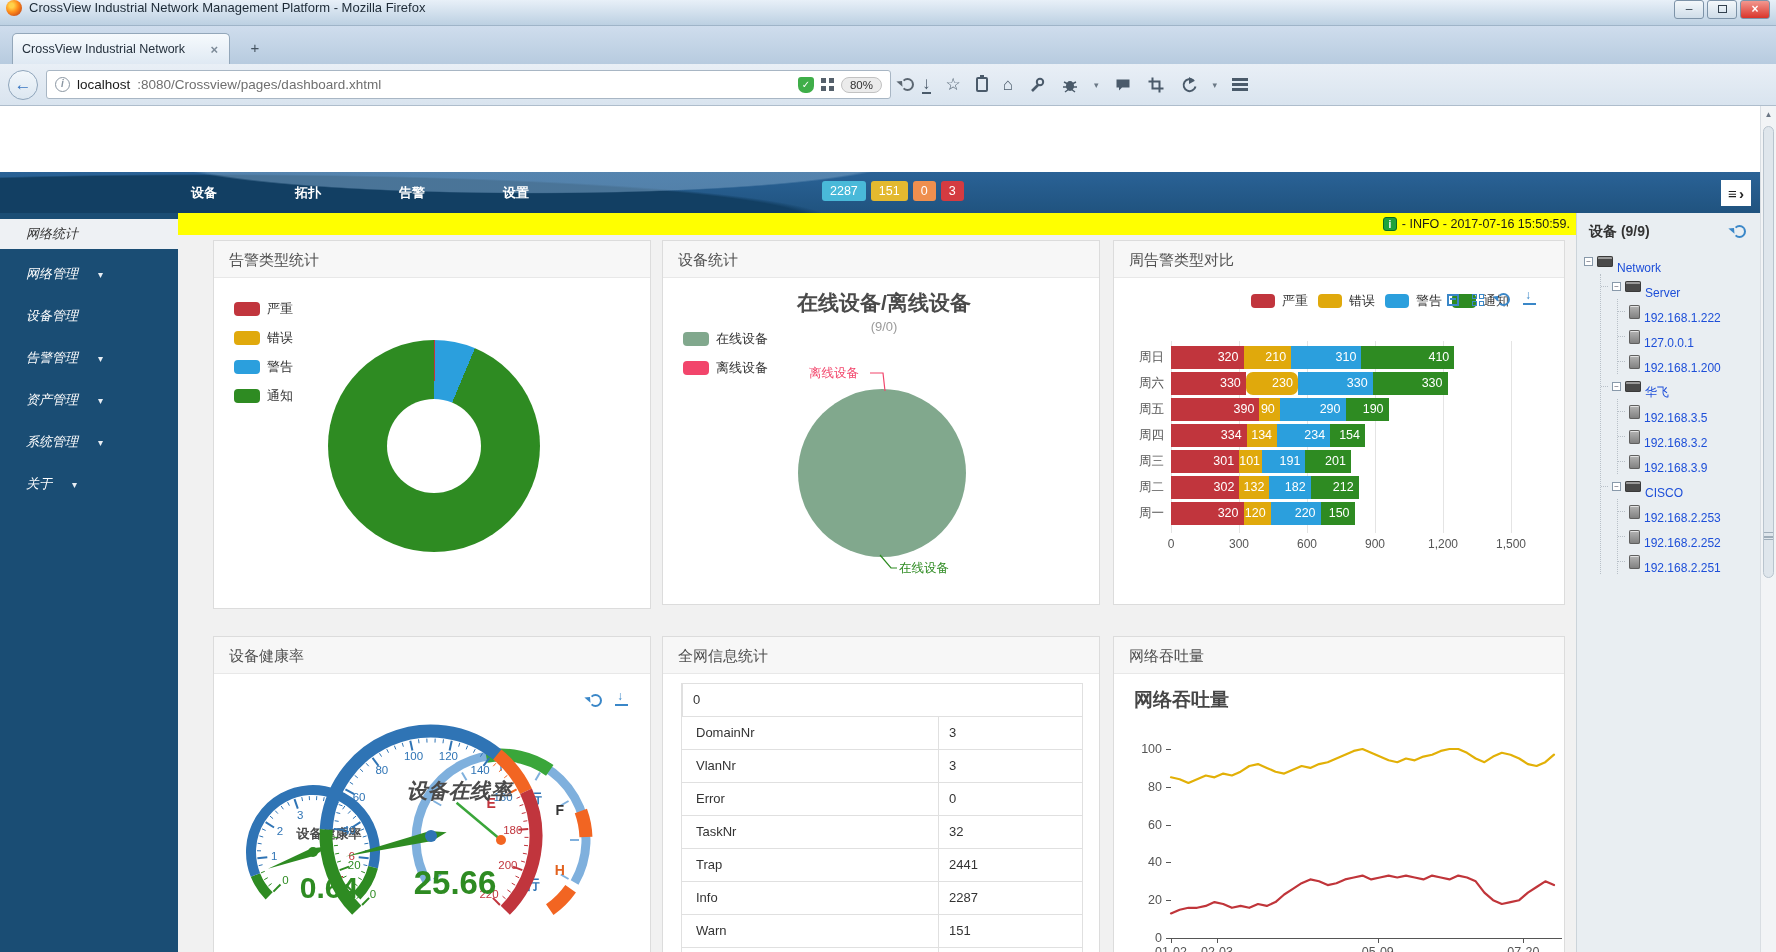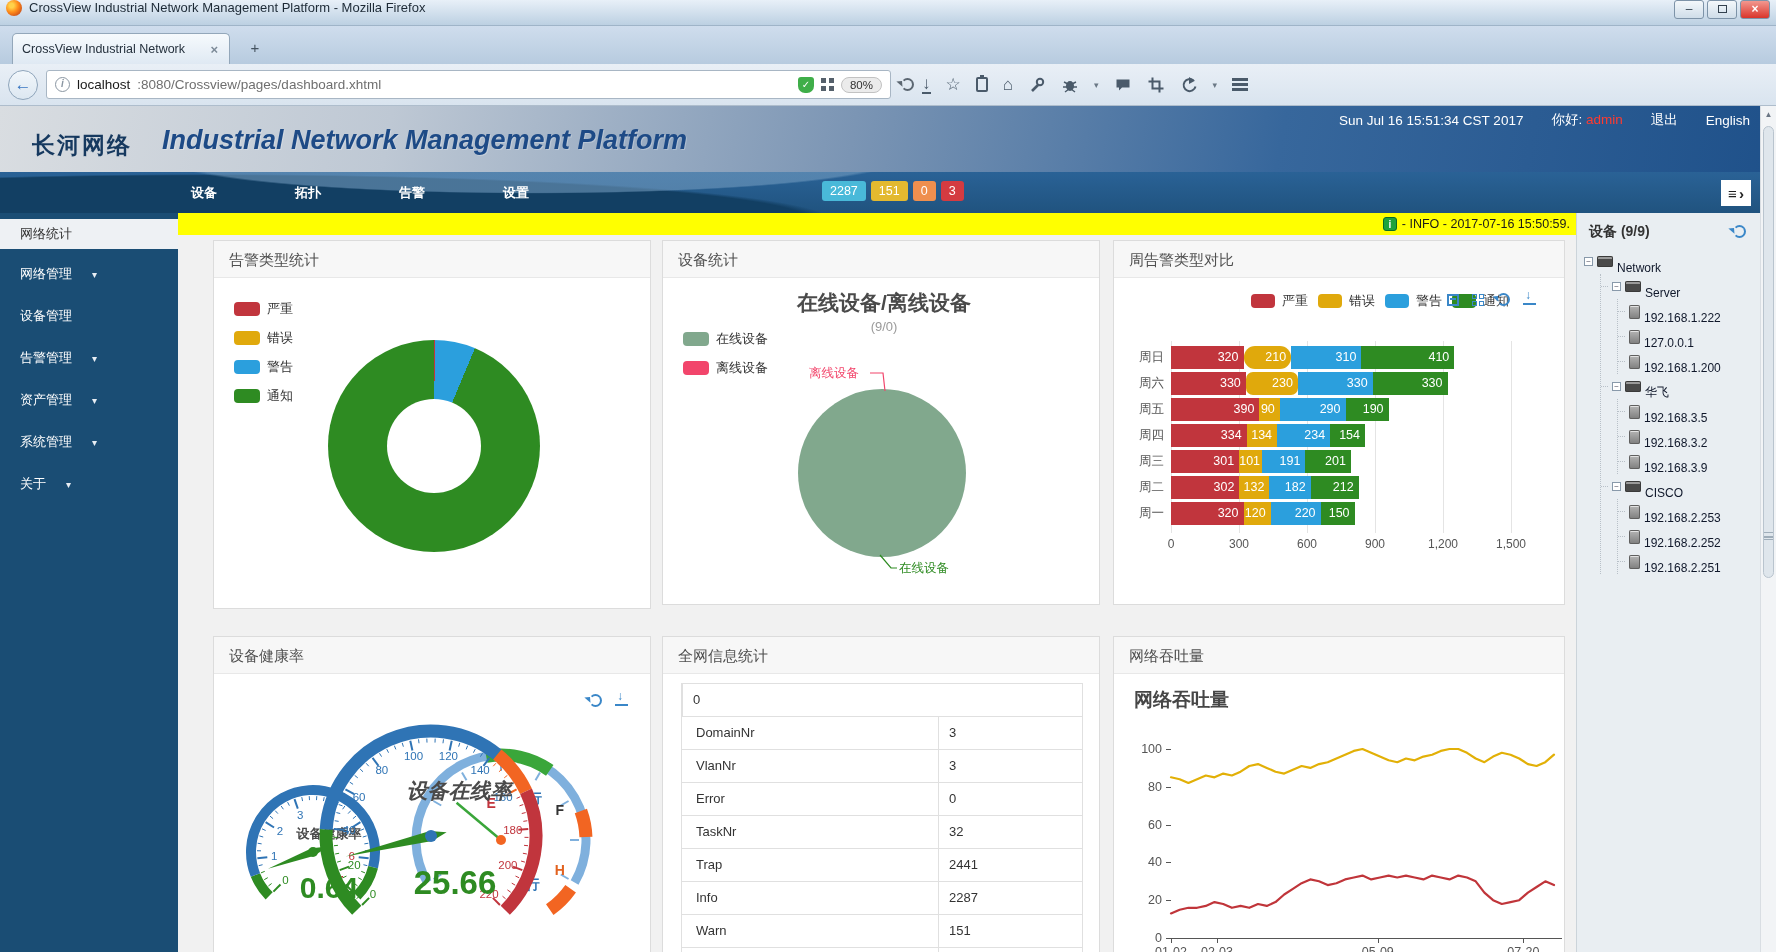--- a/index.html
+++ b/index.html
@@ -97,21 +97,21 @@
   .nav-items { position:absolute; left:190px; top:0; height:41px; display:flex; gap:76px; align-items:center; }
   .nav-item { color:#fff; font-size:13px; font-weight:bold; min-width:28px; text-align:center; }
   .nav-badges { position:absolute; left:822px; top:9px; display:flex; gap:5px; }
   .badge { color:#fff; font-size:12.5px; padding:3px 8px; border-radius:3px; }
   .panel-toggle { position:absolute; right:25px; top:8px; width:30px; height:26px;
     background:#fff; display:flex; align-items:center; justify-content:center; gap:2px;
     color:#222; font-size:15px; font-weight:bold; }
 
   
   .sidebar { position:absolute; left:0; top:213px; bottom:0; width:178px; background:#1a4d74; }
-  .side-item { height:42px; line-height:42px; padding-left:20px; color:#fff; font-size:13px; }
+  .side-item { height:42px; line-height:42px; padding-left:26px; color:#fff; font-size:13px;font-style:italic; }
   .side-item .caret { font-size:10px; margin-left:20px; color:#e8eef4; }
   .side-item.selected { margin-top:6px; height:30px; line-height:30px; background:#eef1f4;
     color:#333; margin-bottom:4px; }
 
   .content { position:absolute; left:178px; top:213px; right:200px; bottom:0;
     background:#f1f1f1; overflow:hidden; }
   .ticker { position:absolute; left:0; top:0; right:0; height:22px; background:#ffff00;
     display:flex; align-items:center; justify-content:flex-end; padding-right:6px; gap:5px; }
   .ticker-icon { width:14px; height:14px; background:#1fa33c; border:1px solid #0a6b28;
     border-radius:3px; color:#fff; font-size:10px; font-weight:bold; text-align:center; line-height:13px; }
@@ -184,21 +184,21 @@
   .dev-refresh { position:absolute; right:14px; top:12px; }
   .tree { padding-left:7px; font-size:12px; }
   .tree-row { display:flex; align-items:center; height:25px; gap:4px; }
   .minus-box { width:9px; height:9px; border:1px solid #8899aa; background:#fff; color:#556;
     font-size:8px; line-height:7px; text-align:center; flex:none; }
   .sw-icon { width:16px; height:11px; border-radius:2px; flex:none;
     background:linear-gradient(#9a9a9a 0 3px,#4a4a4a 3px 100%);
     box-shadow:inset 0 0 0 1px #3a3a3a, inset 0 4px 0 -3px #d8d8d8; }
   .dv-icon { width:11px; height:14px; border-radius:2px; flex:none;
     background:linear-gradient(#b8b8b8,#7d7d7d); box-shadow:inset 0 0 0 1px #5f5f5f, inset 0 3px 0 -1px #e2e2e2; }
-  .tree-label { color:#0f172a; white-space:nowrap;margin-top:12px; }
+  .tree-label { color:#1d4ed8; white-space:nowrap;margin-top:12px; }
   .kids { margin-left:16px; border-left:1px dotted #b8c0c8; }
   .hl { width:7px; border-top:1px dotted #b8c0c8; flex:none; }
 
   
   .vscroll { position:absolute; right:0; top:106px; bottom:0; width:16px; background:#f2f4f6;
     border-left:1px solid #d9dee3; }
   .vs-up { text-align:center; font-size:8px; color:#6a7684; padding-top:4px; }
   .vs-thumb { position:absolute; left:2px; right:2px; top:20px; height:452px;
     background:#dfe6ec; border:1px solid #b9c4ce; border-radius:6px; }
   .vs-grip { position:absolute; left:3px; right:3px; top:426px; height:8px;
@@ -263,33 +263,20 @@
       </svg>
       <svg width="18" height="18" viewBox="0 0 18 18">
         <path d="M13.5 4.5 a6 6 0 1 0 2 6" stroke="#4a5a6a" stroke-width="2" fill="none"></path>
         <polygon points="9,1 15,4.8 9,8" fill="#4a5a6a"></polygon>
       </svg>
       <span class="caret-sm">▾</span>
       <span class="icon-menu"></span>
     </div>
   </div>
 
-  <div class="header">
-    <div class="header-topline">
-      <span>Sun Jul 16 15:51:34 CST 2017</span>
-      <span>
-        <span>你好:</span>
-        <span class="user-red">admin</span>
-      </span>
-      <span class="toplink">退出</span>
-      <span class="toplink">English</span>
-    </div>
-    <div class="brand-logo">长河网络</div>
-    <div class="brand-title">Industrial Network Management Platform</div>
-  </div>
 
   <div class="nav">
     <div class="nav-items" id="nav-items">
         <span class="nav-item">设备</span>
         <span class="nav-item">拓扑</span>
         <span class="nav-item">告警</span>
         <span class="nav-item">设置</span>
       </div>
     <div class="nav-badges" id="nav-badges">
         <span class="badge" style="background: rgb(73, 185, 217);">2287</span>
@@ -405,21 +392,21 @@
           <div class="x-tick" style="left: 193px;">600</div>
           <div class="gridline" style="left: 261px;"></div>
           <div class="x-tick" style="left: 261px;">900</div>
           <div class="gridline" style="left: 329px;"></div>
           <div class="x-tick" style="left: 329px;">1,200</div>
           <div class="gridline" style="left: 397px;"></div>
           <div class="x-tick" style="left: 397px;">1,500</div>
           <div class="bar-cat" style="top: 105px;">周日</div>
           <div class="bar-row" style="top: 105px;">
             <div class="bar-seg" style="width: 72.5333px; background: rgb(193, 53, 61);">320</div>
-            <div class="bar-seg" style="width: 47.6px; background: rgb(224, 169, 12); border-radius: 11px;">210</div>
+            <div class="bar-seg" style="width: 47.6px; background: rgb(224, 169, 12);">210</div>
             <div class="bar-seg" style="width: 70.2667px; background: rgb(43, 159, 221);">310</div>
             <div class="bar-seg" style="width: 92.9333px; background: rgb(46, 139, 34);">410</div>
           </div>
           <div class="bar-cat" style="top: 131px;">周六</div>
           <div class="bar-row" style="top: 131px; align-items: flex-end;">
             <div class="bar-seg" style="width: 74.8px; background: rgb(193, 53, 61);">330</div>
             <div class="bar-seg" style="width: 52.1333px; background: rgb(224, 169, 12); border-radius: 7px;">230</div>
             <div class="bar-seg" style="width: 74.8px; background: rgb(43, 159, 221);">330</div>
             <div class="bar-seg" style="width: 74.8px; background: rgb(46, 139, 34);">330</div>
           </div>

